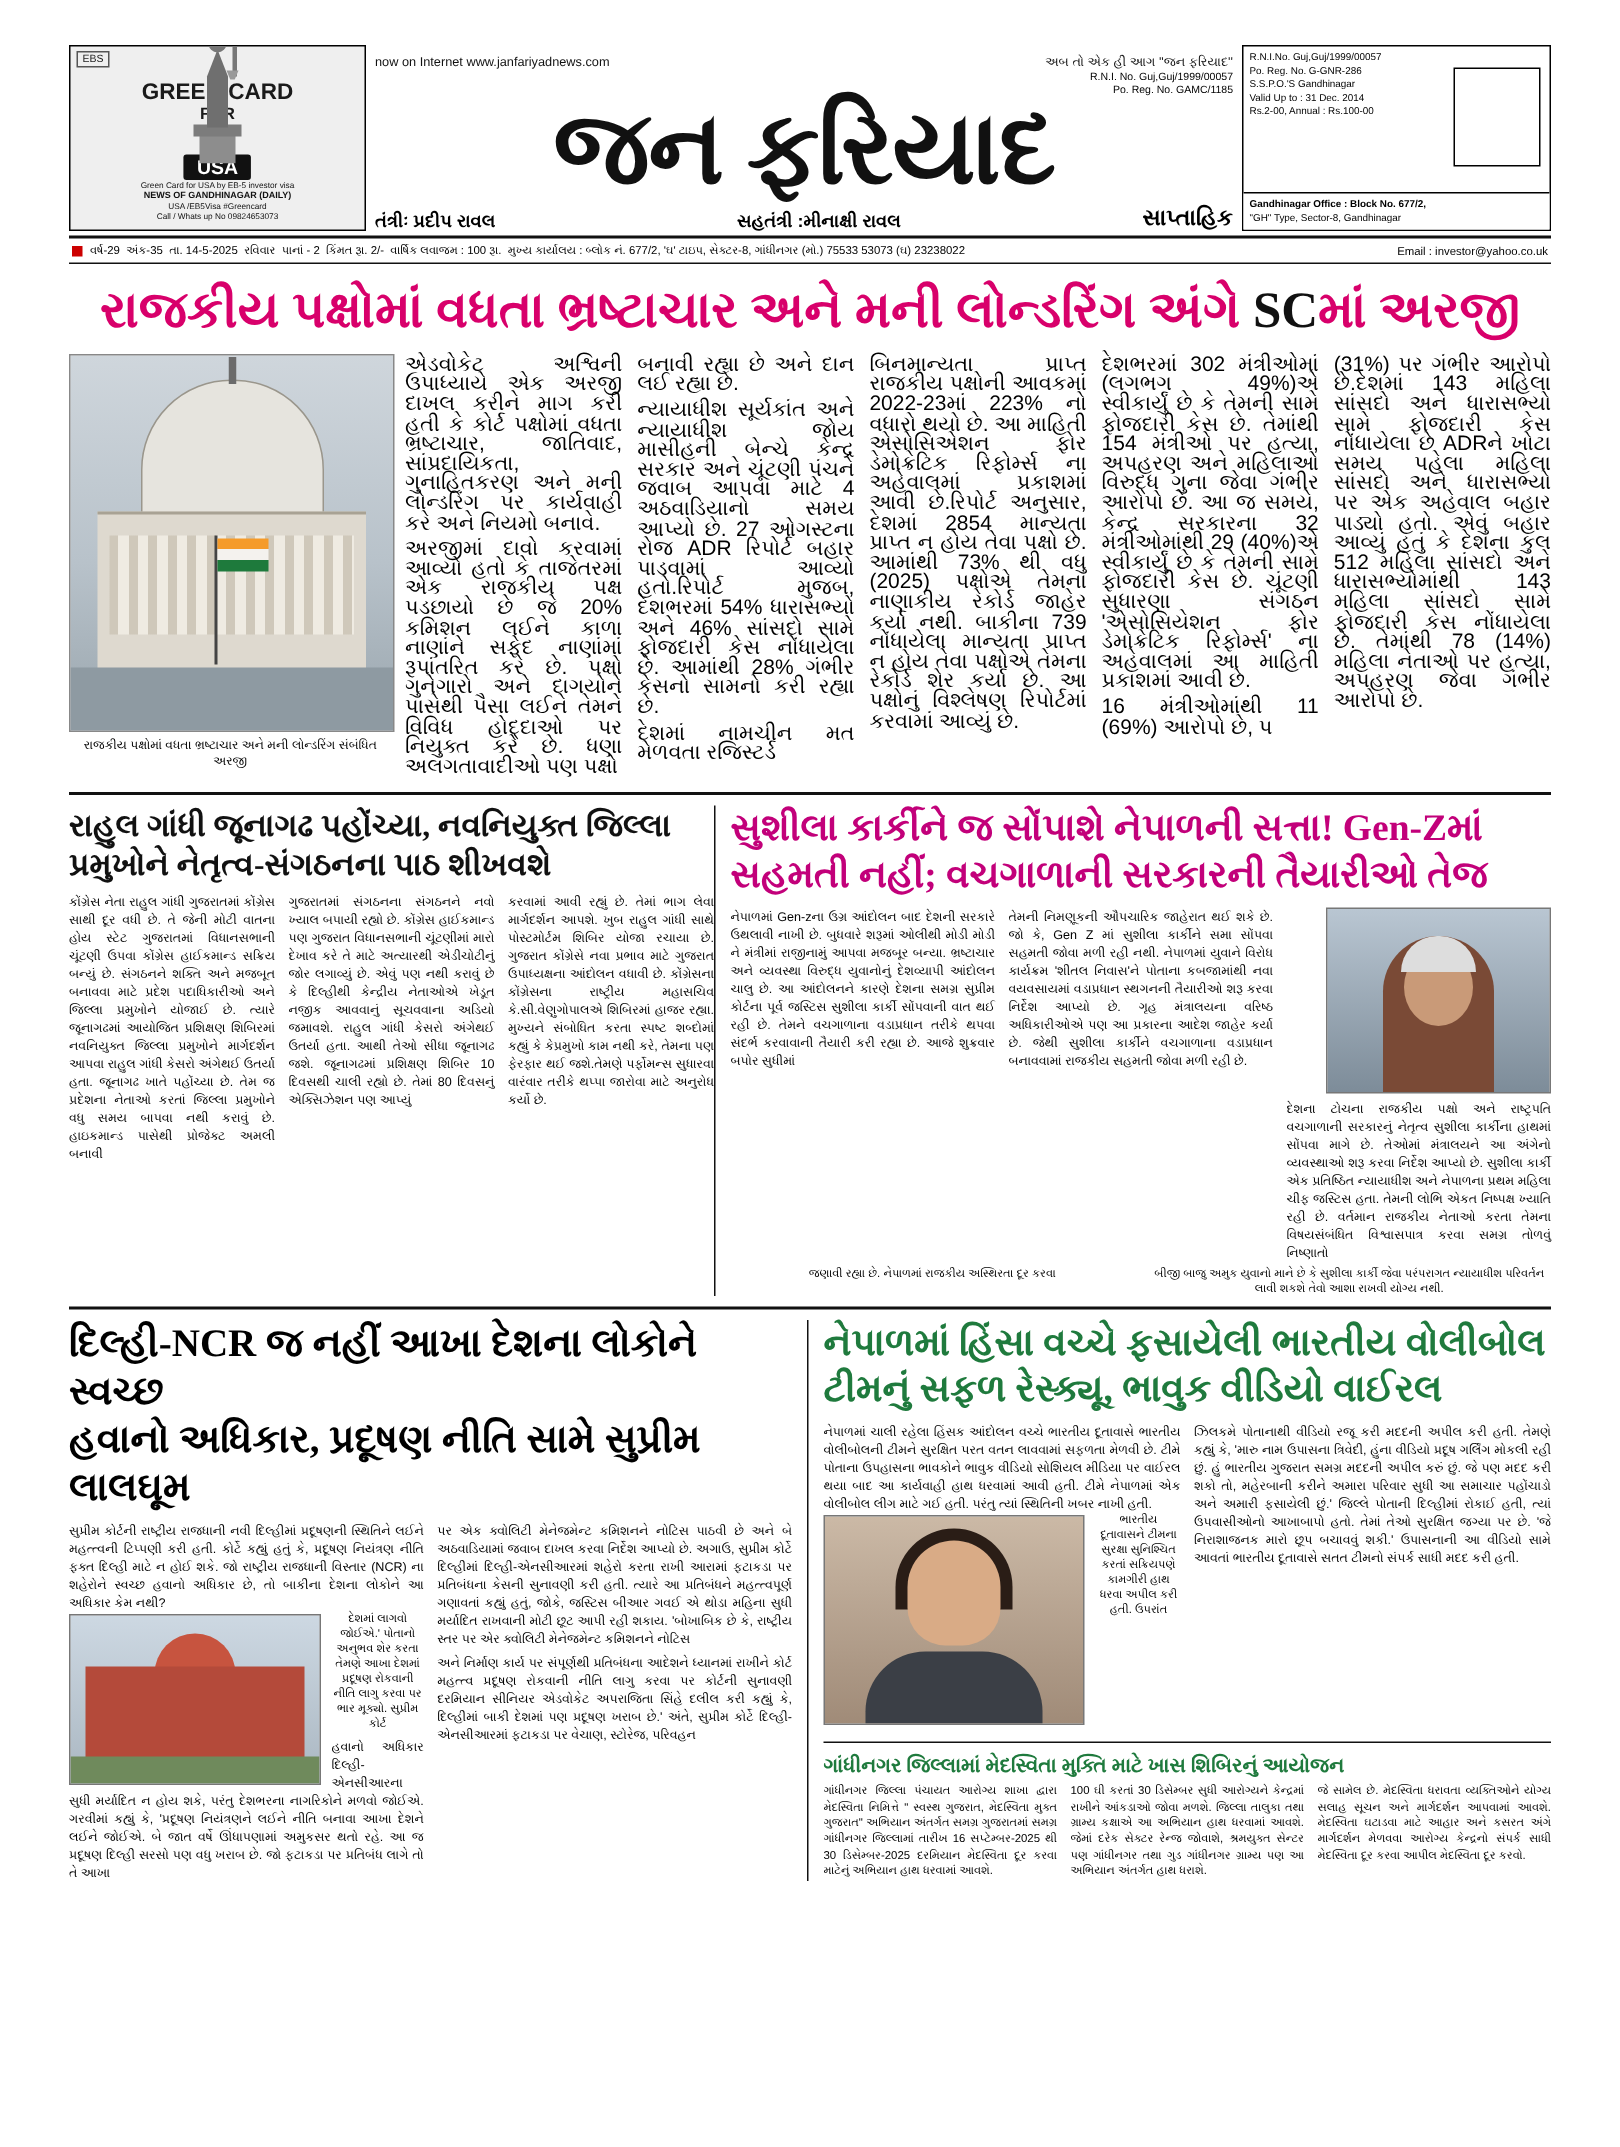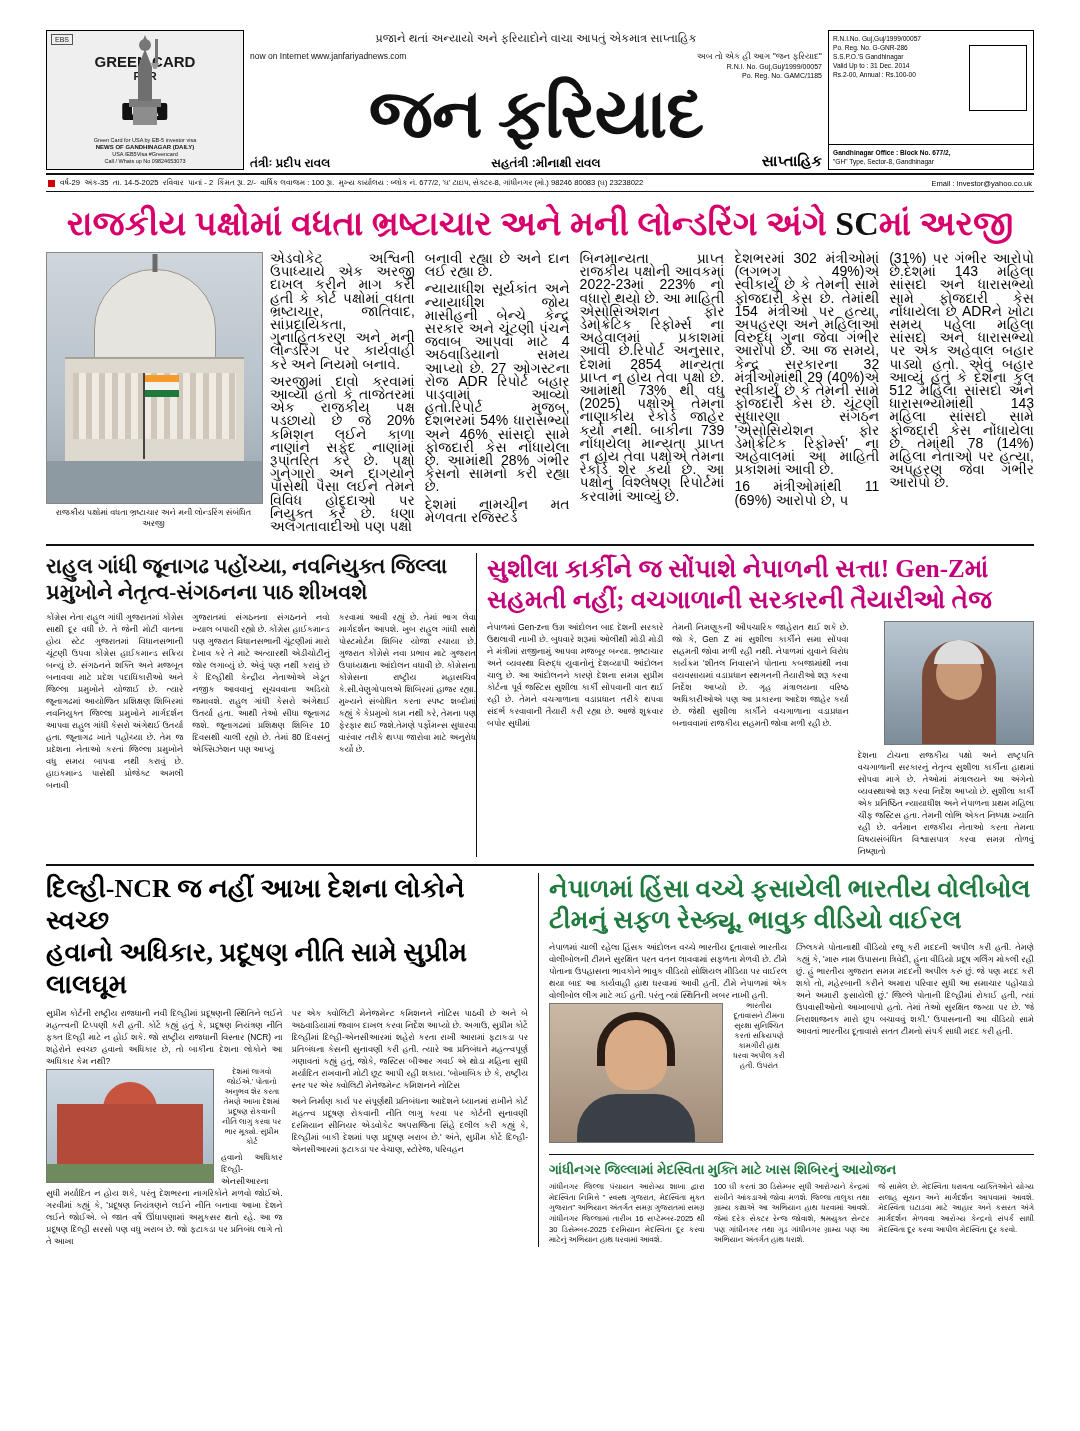--- a/index.html
+++ b/index.html
@@ -120,21 +120,20 @@
       </svg>
       <div class="fine">
         <span>Green Card for USA by EB-5 investor visa</span><br>
         <b>NEWS OF GANDHINAGAR (DAILY)</b><br>
         <span>USA /EB5Visa #Greencard</span><br>
         <span>Call / Whats up No 09824653073</span>
       </div>
     </div>
 
     <div class="mid">
-      <div class="tagline">પ્રજાને થતાં અન્યાયો અને ફરિયાદોને વાચા આપતું એકમાત્ર સાપ્તાહિક</div>
       <div class="subrow">
         <div class="l">now  on  Internet   www.janfariyadnews.com</div>
         <div>અબ તો એક હી આગ ''જન ફરિયાદ''</div>
       </div>
       <div class="regline">
         <span>R.N.I. No. Guj,Guj/1999/00057</span><br><span>Po. Reg. No. GAMC/1185</span>
       </div>
       <div class="nameplate">જન ફરિયાદ</div>
       <div class="editors">
         <div>તંત્રીઃ પ્રદીપ રાવલ</div>
@@ -159,21 +158,21 @@
   <div class="infobar">
     <i class="sq"></i>
     <span>વર્ષ-29</span>&nbsp;&nbsp;
     <span>અંક-35</span>&nbsp;&nbsp;
     <span>તા. 14-5-2025</span>&nbsp;&nbsp;
     <span>રવિવાર</span>&nbsp;&nbsp;
     <span>પાનાં - 2</span>&nbsp;&nbsp;
     <span>કિંમત રૂા. 2/-</span>&nbsp;&nbsp;
     <span>વાર્ષિક લવાજમ :  100 રૂા.</span>&nbsp;&nbsp;
     <span>મુખ્ય કાર્યાલય :</span>&nbsp;
-    <span>બ્લોક નં. 677/2, 'ઘ' ટાઇપ, સેક્ટર-8, ગાંધીનગર (મો.) 98246 80083 (ઘ) 23238022</span>
+    <span>બ્લોક નં. 677/2, 'ઘ' ટાઇપ, સેક્ટર-8, ગાંધીનગર (મો.) 75533 53073 (ઘ) 23238022</span>
     <span class="sep"></span>
     <span>Email : investor@yahoo.co.uk</span>
   </div>
 
   <div class="lead-head">
     <span>રાજકીય પક્ષોમાં વધતા ભ્રષ્ટાચાર અને મની લોન્ડરિંગ અંગે </span><span class="sc">SC</span><span>માં અરજી</span>
   </div>
 
   <div class="lead">
     <div class="lead-photo">
@@ -230,20 +229,24 @@
           <span>તેમની નિમણૂકની ઔપચારિક જાહેરાત થઈ શકે છે. જો કે, Gen Z માં સુશીલા કાર્કીને સમા સોંપવા સહમતી જોવા મળી રહી નથી. નેપાળમાં યુવાને વિરોધ કાર્યક્રમ 'શીતલ નિવાસ'ને પોતાના કબજામાંથી નવા વયવસાયમાં વડાપ્રધાન સ્થગનની તૈયારીઓ શરૂ કરવા નિર્દેશ આપ્યો છે. ગૃહ મંત્રાલયના વરિષ્ઠ અધિકારીઓએ પણ આ પ્રકારના આદેશ જાહેર કર્યા છે. જેથી સુશીલા કાર્કીને વચગાળાના વડાપ્રધાન બનાવવામાં રાજકીય</span>
           <span>સહમતી જોવા મળી રહી છે.</span>
         </div>
         <div class="c">
           <div class="portrait">
             <div class="face"></div>
           </div>
           <span>દેશના ટોચના રાજકીય પક્ષો અને રાષ્ટ્રપતિ વચગાળાની સરકારનું નેતૃત્વ સુશીલા કાર્કીના હાથમાં સોંપવા માગે છે. તેઓમાં મંત્રાલયને આ અંગેનો વ્યવસ્થાઓ શરૂ કરવા નિર્દેશ આપ્યો છે. સુશીલા કાર્કી એક પ્રતિષ્ઠિત ન્યાયાધીશ અને નેપાળના પ્રથમ મહિલા ચીફ જસ્ટિસ હતા. તેમની લોભિ એકત નિષ્પક્ષ ખ્યાતિ રહી છે. વર્તમાન રાજકીય નેતાઓ કરતા તેમના વિષયસંબંધિત વિશ્વાસપાત્ર કરવા સમગ્ર તોળવું નિષ્ણાતો</span>
         </div>
       </div>
+      <div class="cols2" style="margin-top:3px;">
+        <div class="c capsm">જણાવી રહ્યા છે. નેપાળમાં રાજકીય અસ્થિરતા દૂર કરવા</div>
+        <div class="c capsm">બીજી બાજુ અમુક યુવાનો માને છે કે સુશીલા કાર્કી જેવા પરંપરાગત ન્યાયાધીશ પરિવર્તન લાવી શકશે તેવો આશા રાખવી યોગ્ય નથી.</div>
+      </div>
     </div>
   </div>
 
   <hr class="thick">
 
   <div class="bottom">
     <div class="bl">
       <div class="h2-purple">
         <span>દિલ્હી-NCR જ નહીં આખા દેશના લોકોને સ્વચ્છ</span><br>
         <span>હવાનો અધિકાર, પ્રદૂષણ નીતિ સામે સુપ્રીમ લાલઘૂમ</span>

